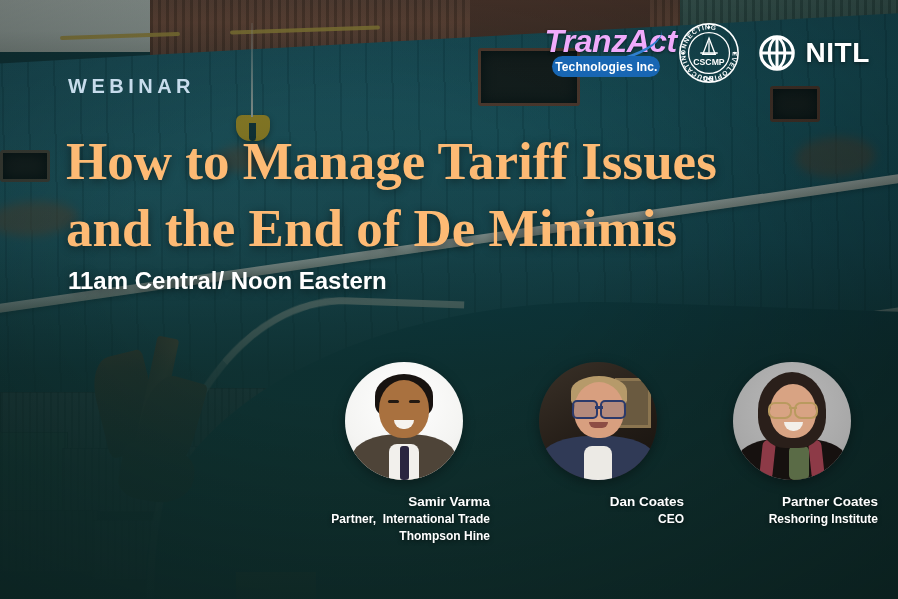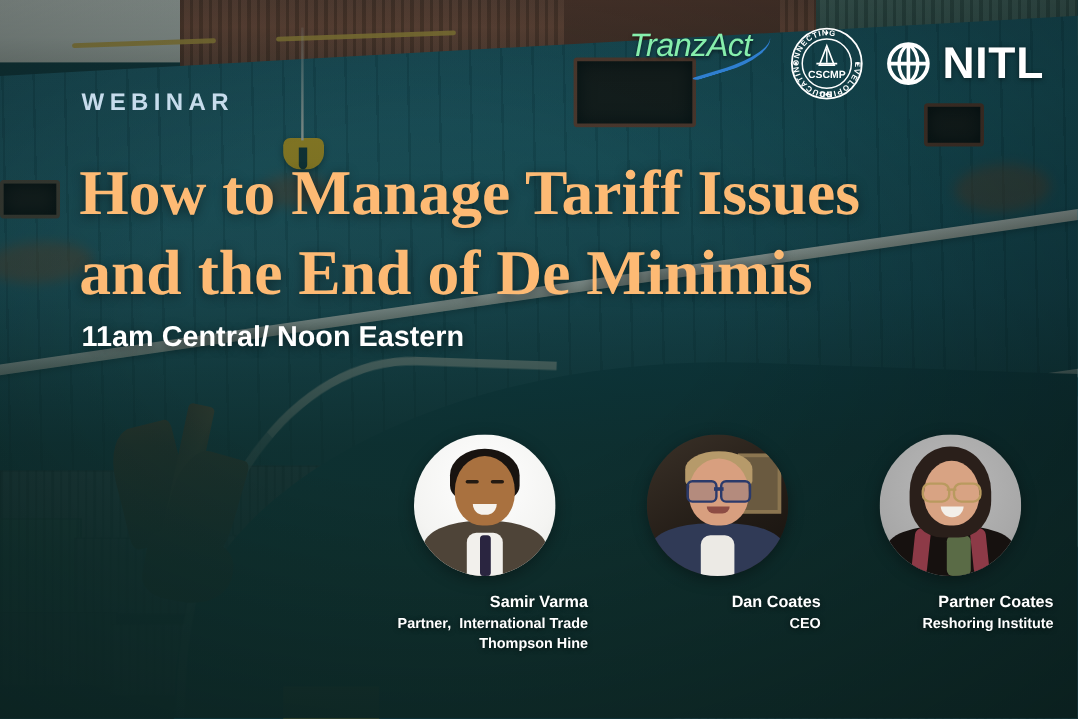--- a/index.html
+++ b/index.html
@@ -193,21 +193,21 @@
     color: #ffffff; font-size: 24px; font-weight: bold; line-height: 1.38;
     text-shadow: 0 2px 8px rgba(0,0,0,.5);
   }
 
   
   .logo-row { position: absolute; right: 28px; top: 22px; display: flex; align-items: center; gap: 18px; }
 
   .tranzact { position: relative; width: 118px; height: 60px; }
   .tranzact .word {
     position: absolute; left: 2px; top: 0;
-    color: #86efac; font-size: 27px; font-weight: normal; font-style: italic;
+    color: #f0abfc; font-size: 32px; font-weight: bold; font-style: italic;
     font-family: "Liberation Sans", sans-serif; letter-spacing: -.5px;
     text-shadow: 0 1px 3px rgba(0,0,0,.55);
   }
   .tranzact .swoosh {
     position: absolute; left: 50px; top: 6px; width: 72px; height: 26px;
     border-bottom: 3px solid #2f7fd0; border-radius: 0 0 60% 10%;
     transform: rotate(-17deg);
   }
   .tranzact .pill {
     position: absolute; left: 10px; top: 33px; width: 108px; height: 21px;
@@ -216,21 +216,21 @@
   }
   .tranzact .pill span {
     color: #ffffff; font-size: 12px; font-weight: bold; letter-spacing: .1px;
   }
 
   .cscmp { position: relative; width: 62px; height: 62px; }
 
   .nitl { display: flex; align-items: center; gap: 9px; }
   .nitl .globe { width: 38px; height: 38px; }
   .nitl .word {
-    color: #ffffff; font-size: 37px; font-weight: bold; letter-spacing: .6px;
+    color: #ffffff; font-size: 28px; font-weight: bold; letter-spacing: .6px;
     text-shadow: 0 1px 4px rgba(0,0,0,.5);
   }
 
   
   .speakers {
     position: absolute; left: 318px; top: 362px; width: 560px;
     display: flex; justify-content: space-between;
   }
   .speaker { width: 172px; text-align: right; }
   .speaker .photo {
@@ -383,20 +383,23 @@
 
     <div class="datetime">
       <div>11am Central/ Noon Eastern</div>
     </div>
 
     <div class="logo-row">
 
       <div class="tranzact">
         <div class="word">TranzAct</div>
         <div class="swoosh"></div>
+        <div class="pill">
+          <span>Technologies Inc.</span>
+        </div>
       </div>
 
       <div class="cscmp">
         <svg viewBox="0 0 100 100" width="62" height="62">
           <defs>
             <path id="ringTop" d="M50,50 m-38,0 a38,38 0 0,1 76,0" fill="none"></path>
             <path id="ringBot" d="M50,50 m38,0 a38,38 0 0,1 -76,0" fill="none"></path>
           </defs>
           <circle cx="50" cy="50" r="47" fill="none" stroke="#ffffff" stroke-width="2.5"></circle>
           <circle cx="50" cy="50" r="33" fill="none" stroke="#ffffff" stroke-width="2"></circle>

